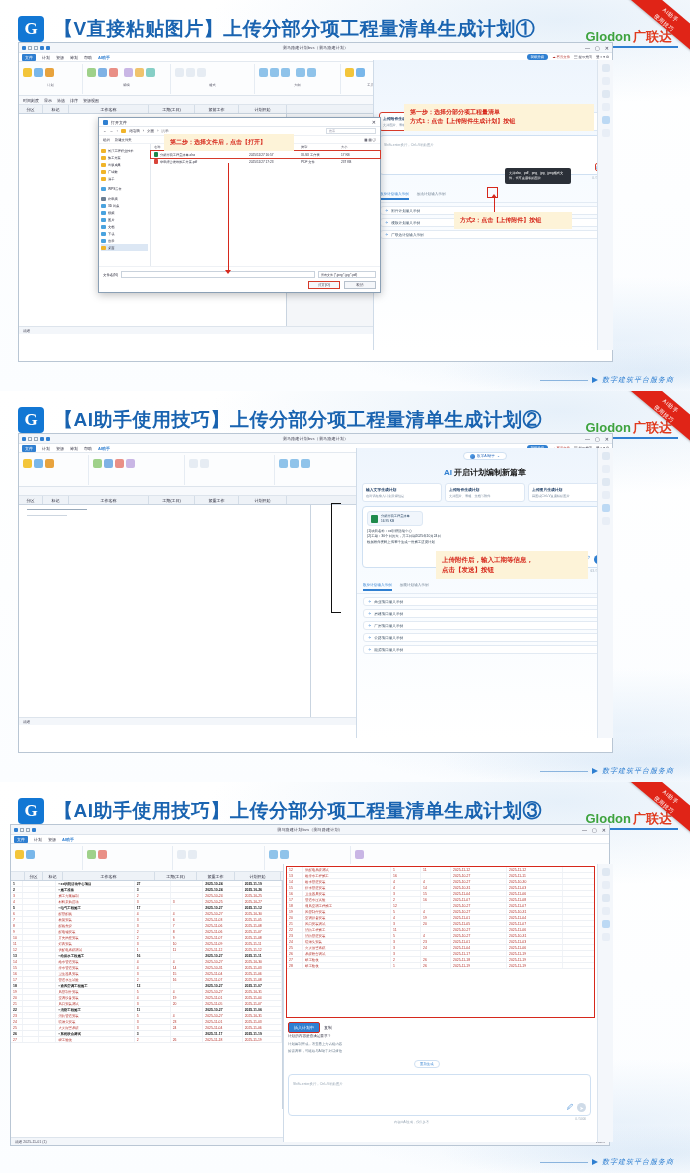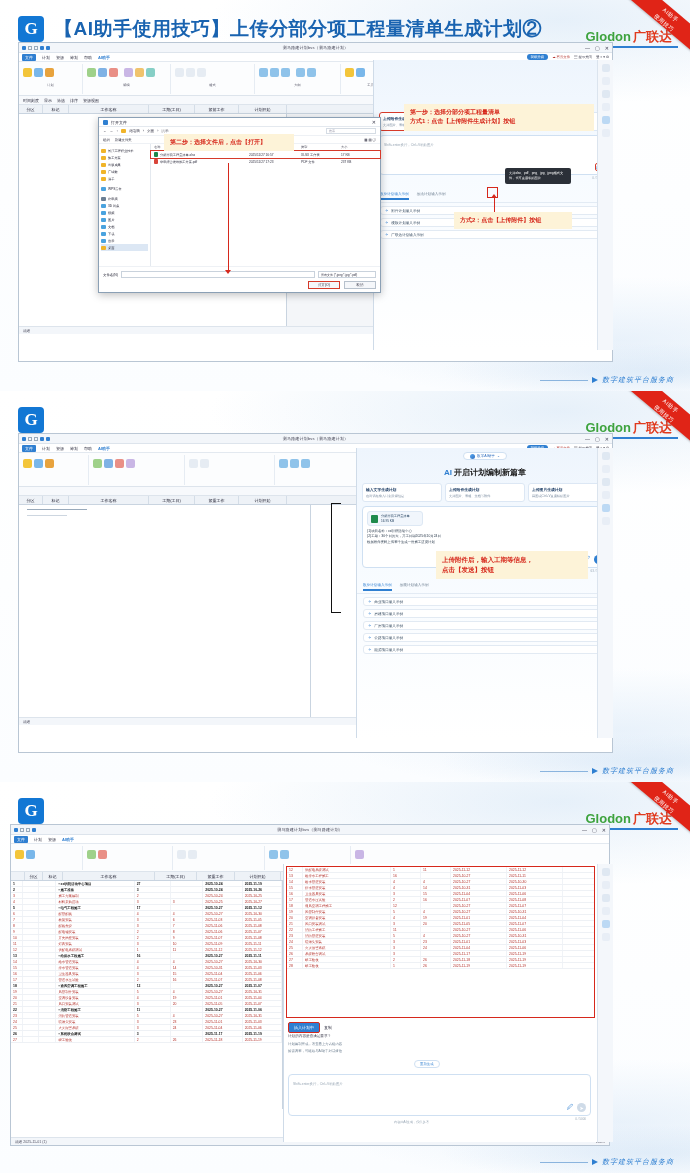--- a/index.html
+++ b/index.html
@@ -148,21 +148,21 @@
   .brace{ position:absolute; border:1px solid #111; border-right:none; }
 </style>
 </head>
 <body>
 
 <div class="panel">
   <div class="panel-bg"></div>
 
   <div class="hdr">
     <div class="logo-mark">G</div>
-    <div class="hdr-title">【AI助手使用技巧】上传分部分项工程量清单生成计划②</div>
+    <div class="hdr-title">【V直接粘贴图片】上传分部分项工程量清单生成计划①</div>
   </div>
   <div class="hdr-rule"></div>
   <div class="glodon">
     <span class="g1">Glo</span><span class="g2">don</span><span class="g3">广联达</span>
   </div>
   <div class="ribbon">
     <span>AI助手</span>
       <span>使用技巧</span>
   </div>
 
@@ -449,20 +449,21 @@
     <span class="fbar"></span>
       <span class="ftri"></span>
       <span>数字建筑平台服务商</span>
   </div>
 </div>
 
 <div class="panel">
   <div class="panel-bg"></div>
   <div class="hdr">
     <div class="logo-mark">G</div>
+    <div class="hdr-title">【AI助手使用技巧】上传分部分项工程量清单生成计划②</div>
   </div>
   <div class="hdr-rule"></div>
   <div class="glodon">
     <span class="g1">Glo</span><span class="g2">don</span><span class="g3">广联达</span>
   </div>
   <div class="ribbon">
     <span>AI助手</span>
       <span>使用技巧</span>
   </div>
 
@@ -618,20 +619,21 @@
     <span class="fbar"></span>
       <span class="ftri"></span>
       <span>数字建筑平台服务商</span>
   </div>
 </div>
 
 <div class="panel">
   <div class="panel-bg"></div>
   <div class="hdr">
     <div class="logo-mark">G</div>
+    <div class="hdr-title">【AI助手使用技巧】上传分部分项工程量清单生成计划③</div>
   </div>
   <div class="hdr-rule"></div>
   <div class="glodon">
     <span class="g1">Glo</span><span class="g2">don</span><span class="g3">广联达</span>
   </div>
   <div class="ribbon">
     <span>AI助手</span>
       <span>使用技巧</span>
   </div>
 

